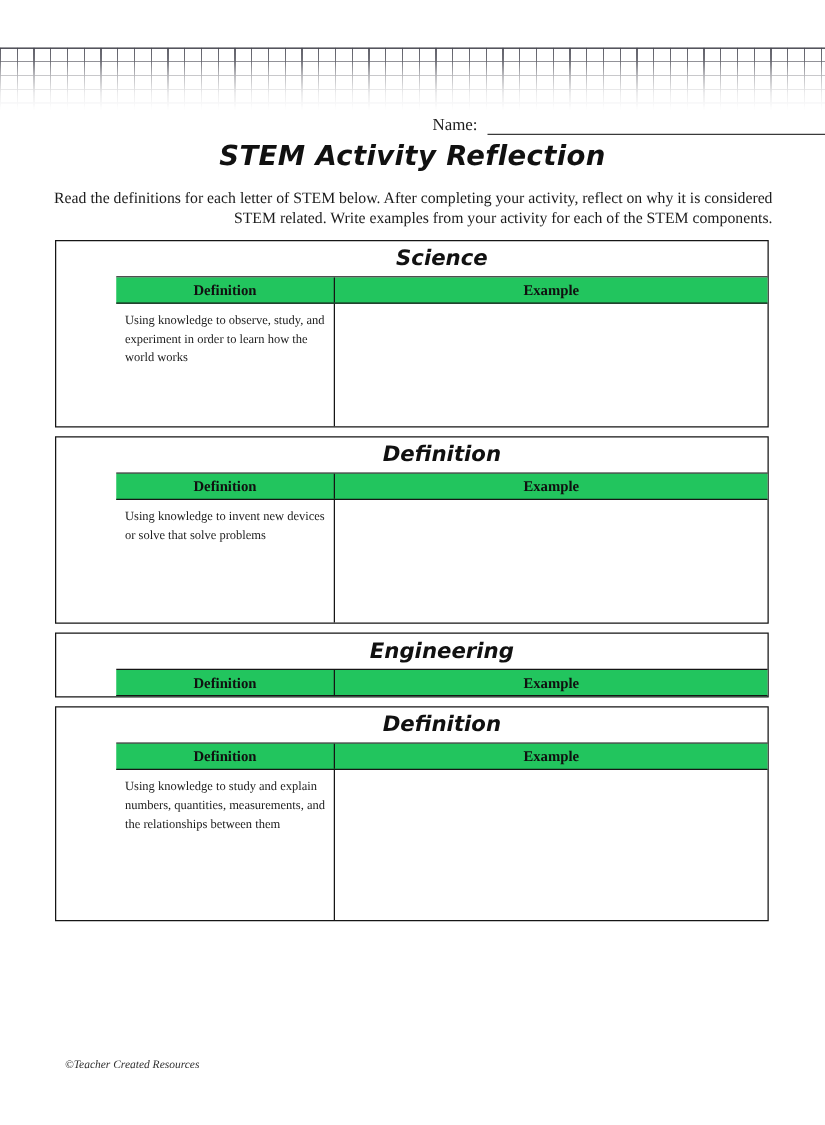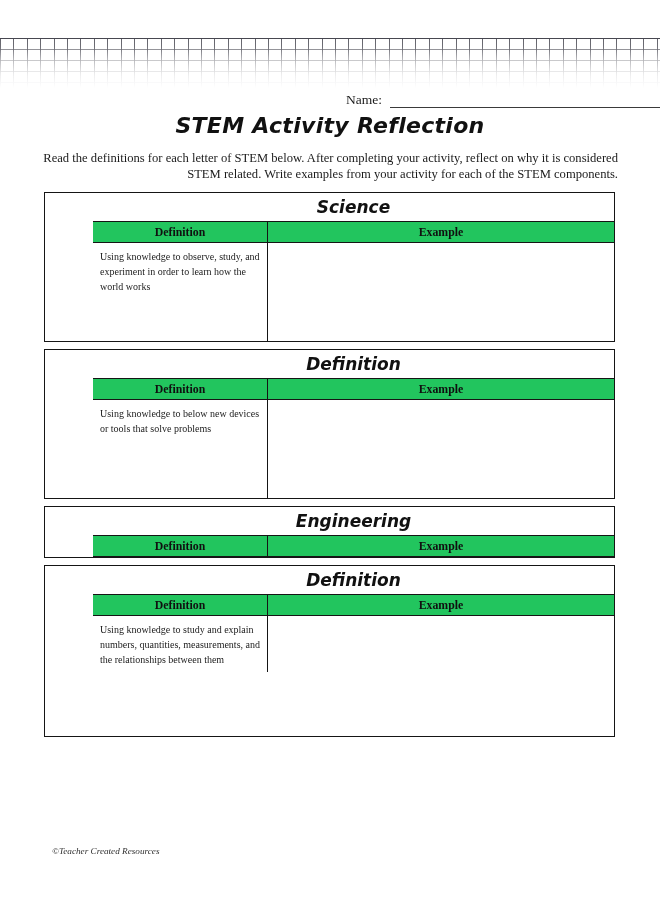--- a/index.html
+++ b/index.html
@@ -158,21 +158,21 @@
   .row-body .cell-definition {
     width: 175px;
     border-right: 1.4px solid #151515;
     padding: 6px 7px 4px 7px;
     font-size: 10px;
     line-height: 15.2px;
   }
   .row-body .cell-example { flex: 1; }
 
   .h-short { height: 98px; }
-  .h-tall  { height: 120px; flex-direction: column; }
+  .h-tall  { height: 120px; }
 
   
   .footer {
     position: absolute;
     left: 52px;
     top: 846px;
     font-size: 9.2px;
     font-style: italic;
     color: #303030;
     white-space: nowrap;
@@ -208,21 +208,21 @@
     </div>
   </div>
 
   <div class="section">
     <div class="section-title">Definition</div>
     <div class="col-head">
       <div class="cell cell-definition">Definition</div>
       <div class="cell cell-example">Example</div>
     </div>
     <div class="row-body h-short">
-      <div class="cell cell-definition">Using knowledge to below new devices or tools that solve problems</div>
+      <div class="cell cell-definition">Using knowledge to invent new devices or solve that solve problems</div>
       <div class="cell cell-example"></div>
     </div>
   </div>
 
   <div class="section">
     <div class="section-title">Engineering</div>
     <div class="col-head">
       <div class="cell cell-definition">Definition</div>
       <div class="cell cell-example">Example</div>
     </div>

